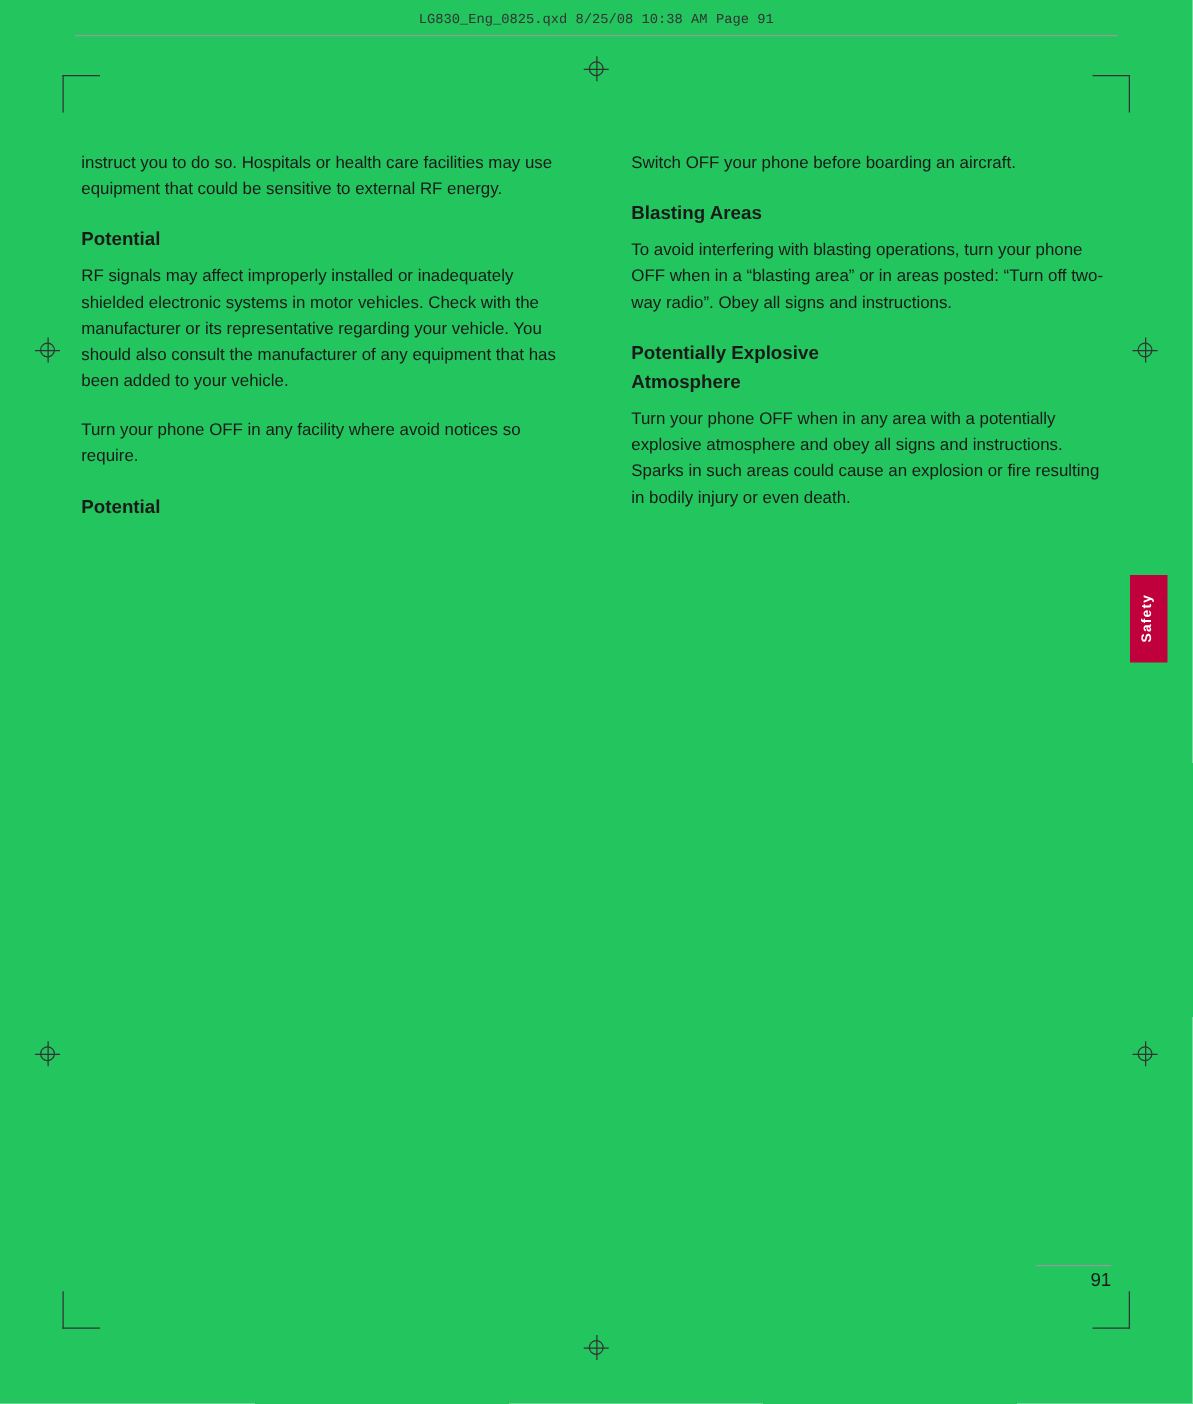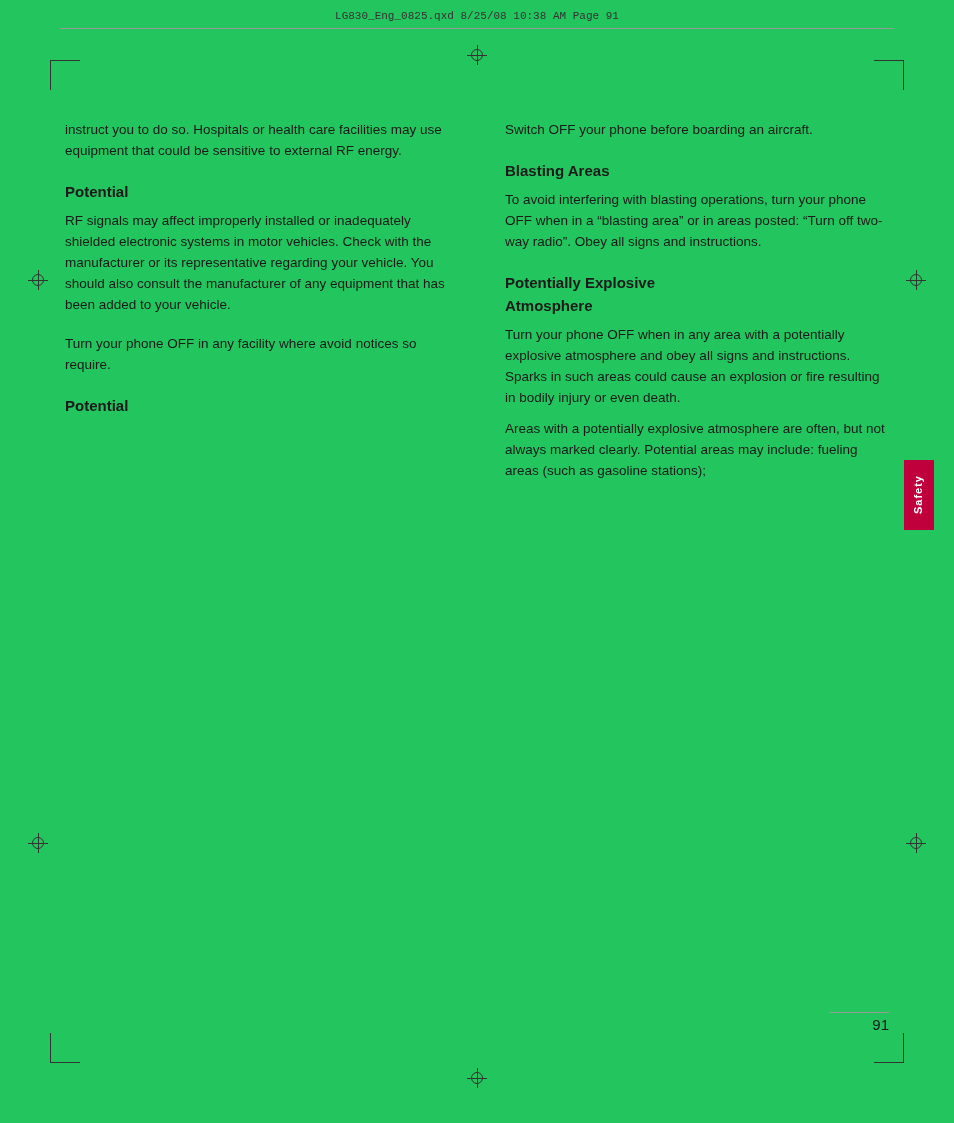--- a/index.html
+++ b/index.html
@@ -317,21 +317,20 @@
           <div class="section-heading">Blasting Areas</div>
           <p class="section-body">To avoid interfering with blasting operations, turn your phone OFF when in a “blasting area” or in areas posted: “Turn off two-way radio”. Obey all signs and instructions.</p>
         </div>
 
         <div class="section">
           <div class="section-heading">
             <span>Potentially Explosive</span><br>
             <span>Atmosphere</span>
           </div>
           <p class="section-body">Turn your phone OFF when in any area with a potentially explosive atmosphere and obey all signs and instructions. Sparks in such areas could cause an explosion or fire resulting in bodily injury or even death.</p>
-          <p class="section-body">Areas with a potentially explosive atmosphere are often, but not always marked clearly. Potential areas may include: fueling areas (such as gasoline stations);</p>
         </div>
 
         <div class="safety-tab">
           <span class="safety-tab-text">Safety</span>
         </div>
 
       </div>
     </div>
   </div>
 

